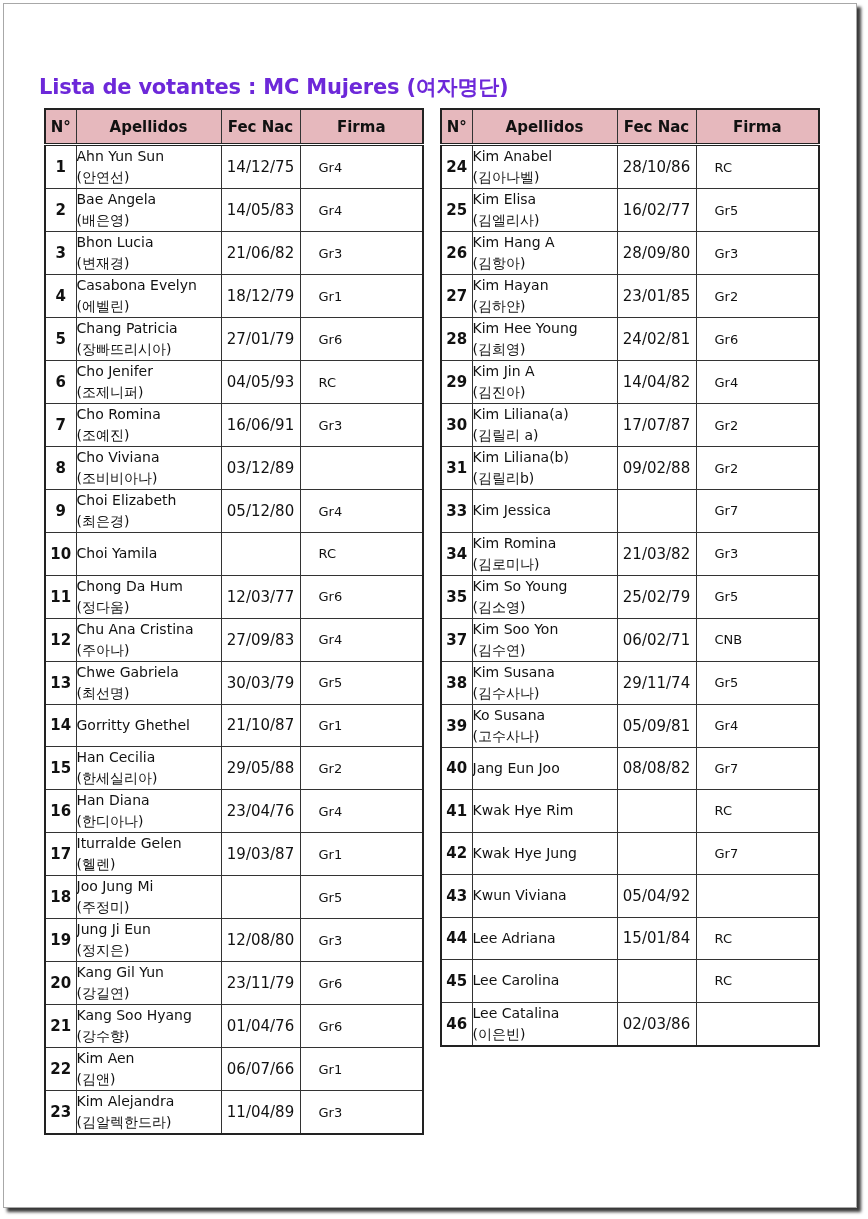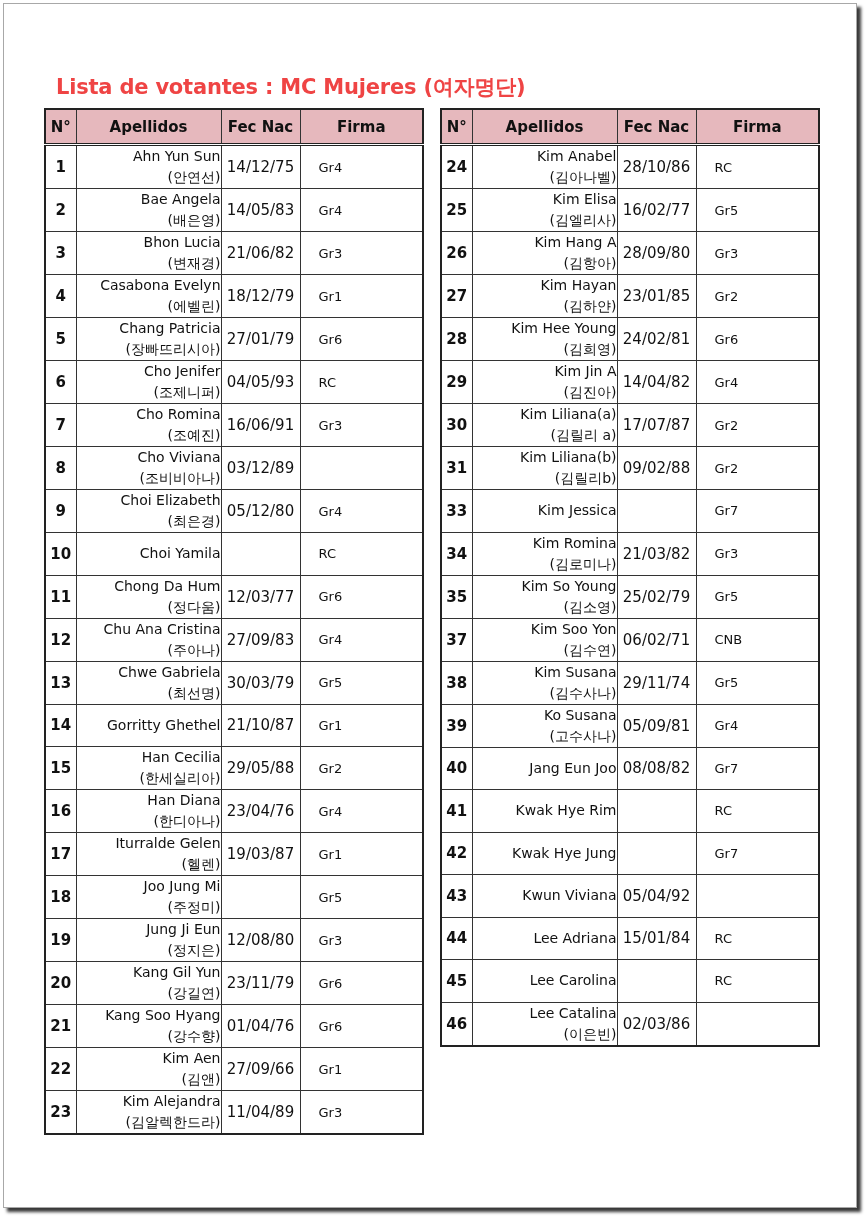--- a/index.html
+++ b/index.html
@@ -1,29 +1,29 @@
 <!DOCTYPE html>
 <html><head>
 <meta charset="utf-8">
 <style>
   html, body { margin:0; padding:0; }
   body { width:868px; height:1219px; background:#ffffff; position:relative; overflow:hidden;
          font-family:"DejaVu Sans", "Liberation Sans", sans-serif; color:#111; }
   .page { position:absolute; left:3px; top:3px; width:852px; height:1203px; background:#fff;
           border:1px solid #a8a8a8; box-shadow:4px 4px 3px #3a3a3a; }
-  .title { position:absolute; left:56px; top:73px; font-size:21px; font-weight:bold; letter-spacing:-0.2px;
-           white-space:nowrap; color:#ef4444; }
+  .title { position:absolute; left:39px; top:73px; font-size:21px; font-weight:bold; letter-spacing:-0.2px;
+           white-space:nowrap; color:#6d28d9; }
   table { position:absolute; top:108px; border-collapse:collapse; border:2.5px solid #222; table-layout:fixed; }
   #t1 { left:44px; }
   #t2 { left:440px; }
   th, td { border:1.5px solid #333; padding:0; overflow:hidden; }
   th { background:#e6b8bd; height:33px; font-size:15px; font-weight:bold; text-align:center; border-bottom:3px double #222; }
   td { height:41.5px; background:#fff; }
   td.num { text-align:center; font-weight:bold; font-size:15px; }
-  td.name { text-align:right; font-size:14px; line-height:21px; }
+  td.name { text-align:left; font-size:14px; line-height:21px; }
   td.name .ko { display:block; }
   td.date { text-align:center; font-size:15px; }
   td.sig { text-align:left; font-size:13px; padding-left:18px; }
   col.c1 { width:31px; } col.c2 { width:145px; } col.c3 { width:79px; } col.c4 { width:123px; }
 </style>
 </head>
 <body>
 
 <div class="page"></div>
 
@@ -167,21 +167,21 @@
       </tr>
       <tr>
         <td class="num">21</td>
         <td class="name"><span class="en">Kang Soo Hyang</span><span class="ko">(강수향)</span></td>
         <td class="date">01/04/76</td>
         <td class="sig">Gr6</td>
       </tr>
       <tr>
         <td class="num">22</td>
         <td class="name"><span class="en">Kim Aen</span><span class="ko">(김앤)</span></td>
-        <td class="date">27/09/66</td>
+        <td class="date">06/07/66</td>
         <td class="sig">Gr1</td>
       </tr>
       <tr>
         <td class="num">23</td>
         <td class="name"><span class="en">Kim Alejandra</span><span class="ko">(김알렉한드라)</span></td>
         <td class="date">11/04/89</td>
         <td class="sig">Gr3</td>
       </tr>
     </tbody>
 </table>

